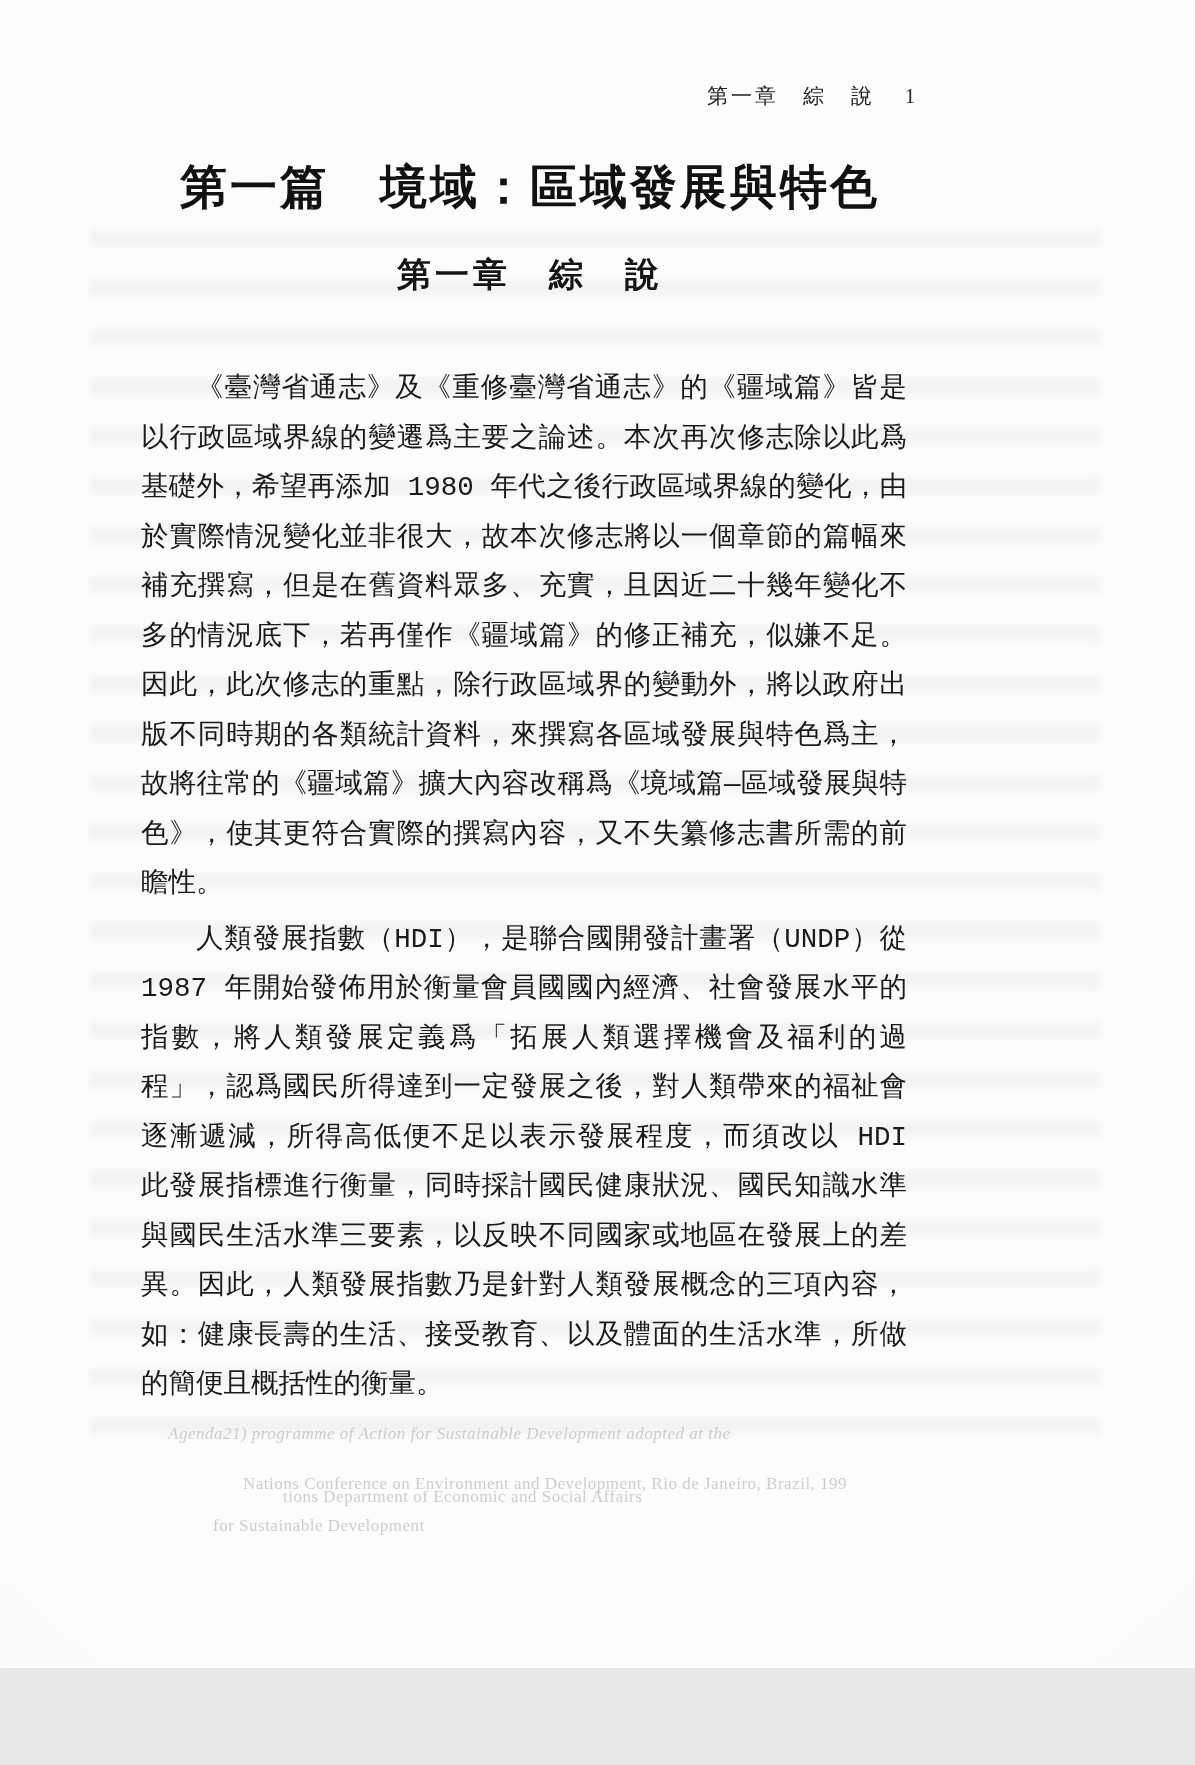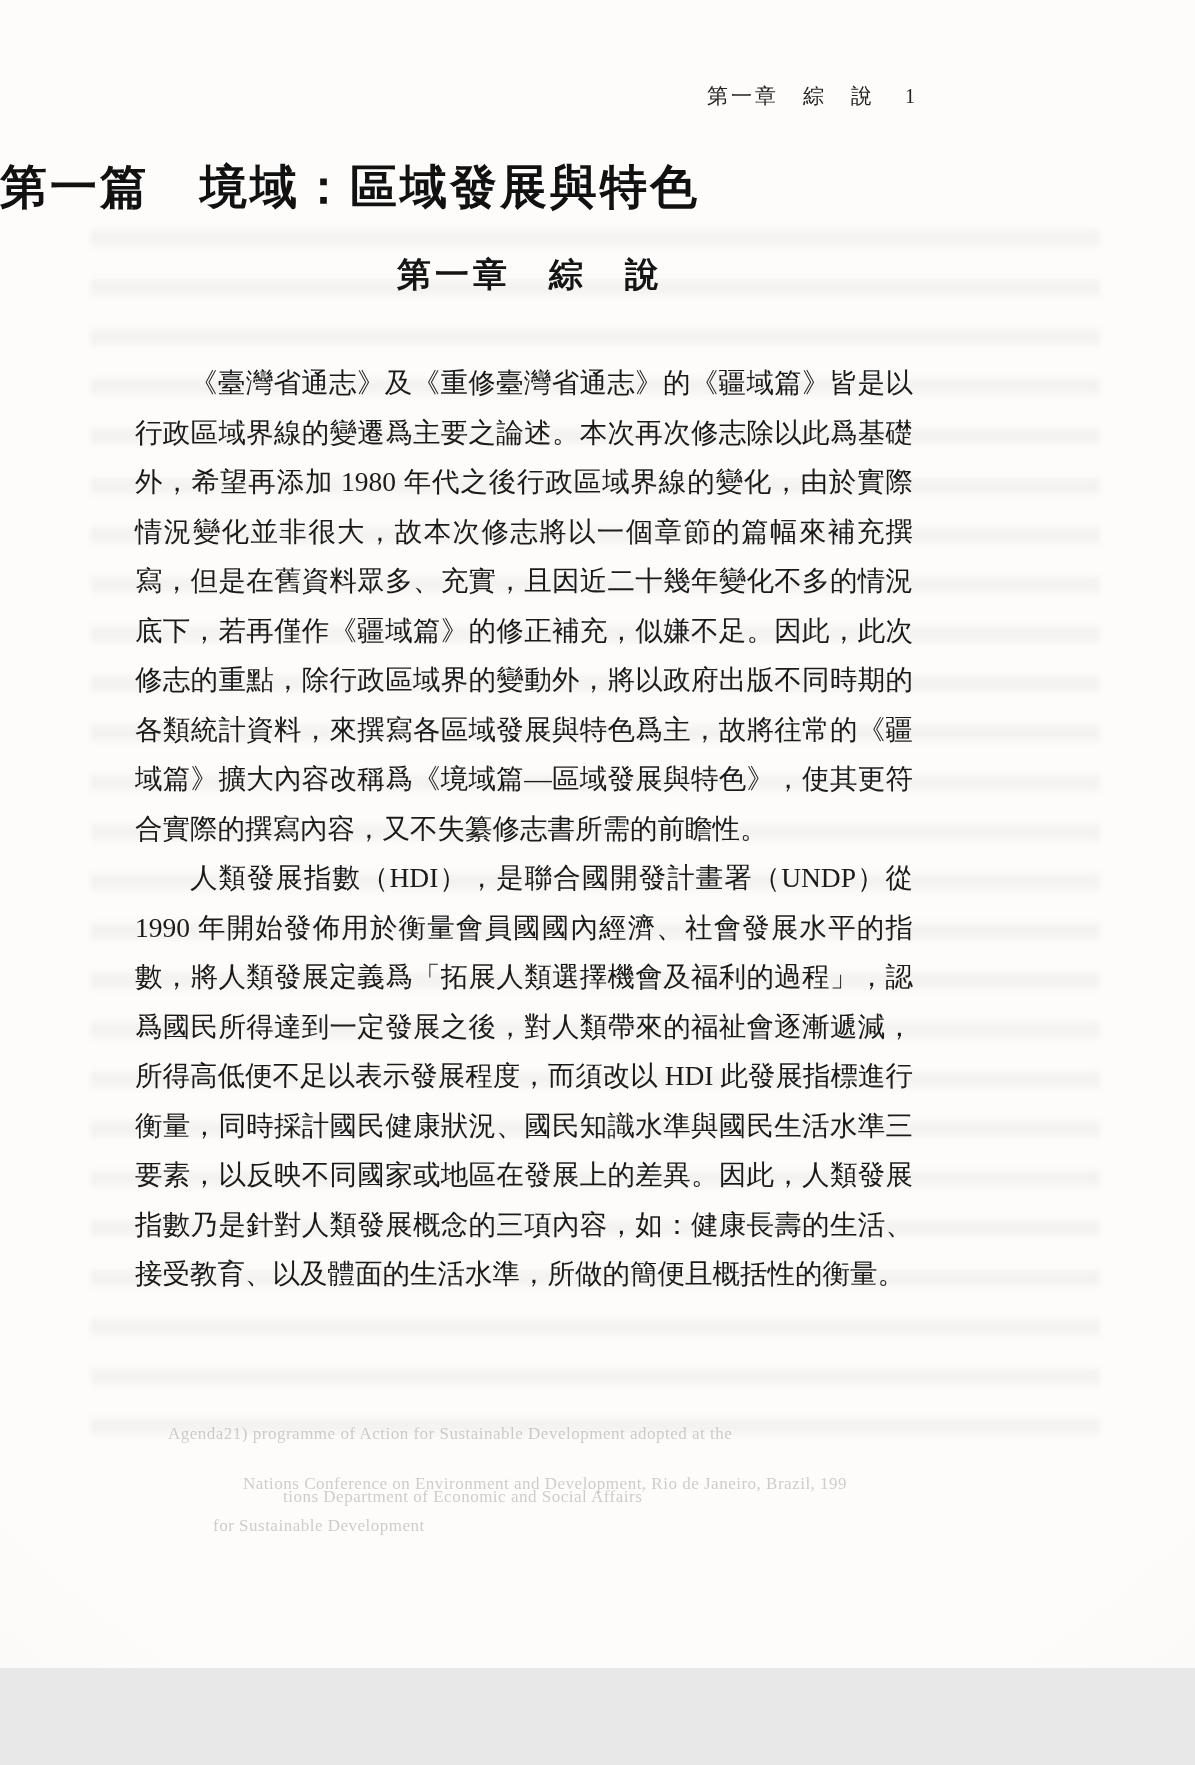--- a/index.html
+++ b/index.html
@@ -37,21 +37,21 @@
     letter-spacing: 0;
     font-size: 20px;
   }
 
   
   .part-title {
     position: absolute;
     top: 156px;
     left: 0;
     width: 1060px;
-    text-align: left;
+    text-align: center;
     font-size: 47px;
     font-weight: 700;
     letter-spacing: 3px;
     color: #111;
     margin: 0;
   }
   .chapter-title {
     position: absolute;
     top: 252px;
     left: 0;
@@ -70,22 +70,23 @@
     top: 358px;
     left: 135px;
     width: 778px;
     font-size: 27.5px;
     line-height: 49.5px;
     text-align: justify;
     text-justify: inter-ideograph;
     color: #1a1a1a;
   }
   .body-text p {
-    margin: 0;
+    margin: 6px;
     text-indent: 2em;
+    font-family: Liberation Mono, monospace;
   }
 
   
   .ghost-lines {
     position: absolute;
     top: 200px;
     left: 90px;
     width: 1010px;
     height: 1240px;
     background: repeating-linear-gradient(
@@ -103,21 +104,21 @@
   
   .bleed-line {
     position: absolute;
     font-size: 17px;
     letter-spacing: 0.5px;
     color: #a8a6a3;
     opacity: 0.55;
     filter: blur(0.7px);
     white-space: nowrap;
   }
-  .bleed-1 { top: 1424px; left: 168px; }
+  .bleed-1 { top: 1424px; left: 168px; font-style: italic; }
   .bleed-2 { top: 1474px; left: 243px; }
   .bleed-3 { top: 1516px; left: 213px; text-align: right; }
   .bleed-4 { top: 1487px; left: 283px; }
 
   
   .scan-line {
     position: absolute;
     top: 1737px;
     left: 120px;
     width: 960px;
@@ -137,21 +138,21 @@
     <span>第一章　綜　說</span>
     <span class="pageno">1</span>
   </div>
 
   <h1 class="part-title">第一篇　境域：區域發展與特色</h1>
 
   <h2 class="chapter-title">第一章　綜　說</h2>
 
   <div class="body-text">
     <p>《臺灣省通志》及《重修臺灣省通志》的《疆域篇》皆是以行政區域界線的變遷爲主要之論述。本次再次修志除以此爲基礎外，希望再添加 1980 年代之後行政區域界線的變化，由於實際情況變化並非很大，故本次修志將以一個章節的篇幅來補充撰寫，但是在舊資料眾多、充實，且因近二十幾年變化不多的情況底下，若再僅作《疆域篇》的修正補充，似嫌不足。因此，此次修志的重點，除行政區域界的變動外，將以政府出版不同時期的各類統計資料，來撰寫各區域發展與特色爲主，故將往常的《疆域篇》擴大內容改稱爲《境域篇—區域發展與特色》，使其更符合實際的撰寫內容，又不失纂修志書所需的前瞻性。</p>
-    <p>人類發展指數（HDI），是聯合國開發計畫署（UNDP）從 1990 年開始發佈用於衡量會員國國內經濟、社會發展水平的指數，將人類發展定義爲「拓展人類選擇機會及福利的過程」，認爲國民所得達到一定發展之後，對人類帶來的福祉會逐漸遞減，所得高低便不足以表示發展程度，而須改以 HDI 此發展指標進行衡量，同時採計國民健康狀況、國民知識水準與國民生活水準三要素，以反映不同國家或地區在發展上的差異。因此，人類發展指數乃是針對人類發展概念的三項內容，如：健康長壽的生活、接受教育、以及體面的生活水準，所做的簡便且概括性的衡量。</p>
+    <p>人類發展指數（HDI），是聯合國開發計畫署（UNDP）從 1987 年開始發佈用於衡量會員國國內經濟、社會發展水平的指數，將人類發展定義爲「拓展人類選擇機會及福利的過程」，認爲國民所得達到一定發展之後，對人類帶來的福祉會逐漸遞減，所得高低便不足以表示發展程度，而須改以 HDI 此發展指標進行衡量，同時採計國民健康狀況、國民知識水準與國民生活水準三要素，以反映不同國家或地區在發展上的差異。因此，人類發展指數乃是針對人類發展概念的三項內容，如：健康長壽的生活、接受教育、以及體面的生活水準，所做的簡便且概括性的衡量。</p>
   </div>
 
   <div class="bleed-line bleed-1">Agenda21) programme of Action for Sustainable Development adopted at the</div>
   <div class="bleed-line bleed-2">Nations Conference on Environment and Development, Rio de Janeiro, Brazil, 199</div>
   <div class="bleed-line bleed-3">for Sustainable Development</div>
   <div class="bleed-line bleed-4">tions Department of Economic and Social Affairs</div>
 
   <div class="scan-line"></div>
 
 </div>

